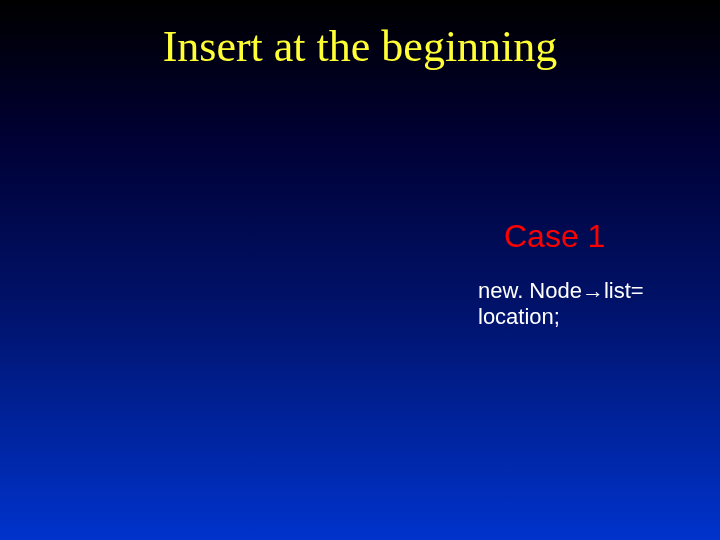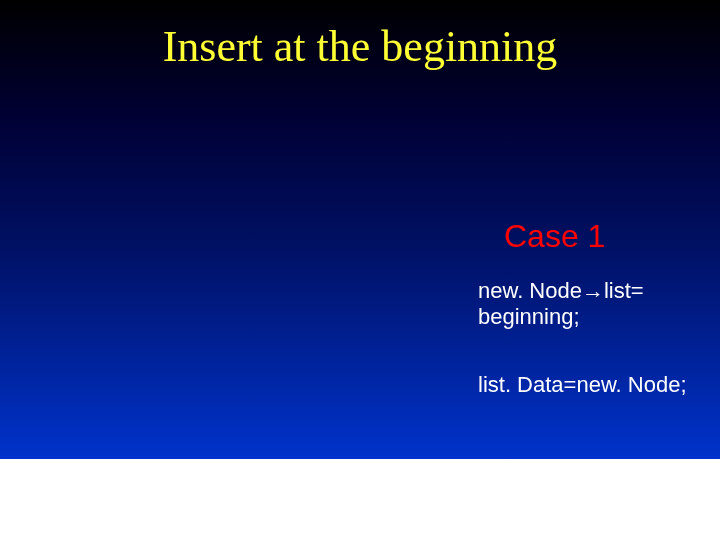--- a/index.html
+++ b/index.html
@@ -4,21 +4,21 @@
 <style>
   html, body {
     margin: 0;
     padding: 0;
     width: 720px;
     height: 540px;
     overflow: hidden;
   }
   .slide {
     width: 720px;
-    height: 459px;
+    height: 540px;
     background: linear-gradient(to bottom, #000000 0%, #000033 25%, #001166 55%, #0033cc 100%);
     position: relative;
     font-family: "Times New Roman", Times, serif;
   }
   .title {
     position: absolute;
     top: 22px;
     left: 0;
     width: 720px;
     text-align: center;
@@ -60,15 +60,14 @@
 </style>
 </head>
 <body>
 
 <div class="slide">
   <div class="title">
     <span>Insert at the beginning</span><br>
   </div>
   <div class="case-label">Case 1</div>
   <div class="code1"><span>new. Node→list=</span>
-<span>beginning;</span></div>
-  <div class="code2"><span>list. Data=new. Node;</span></div>
+<span>location;</span></div>
 </div>
 
 </body></html>

